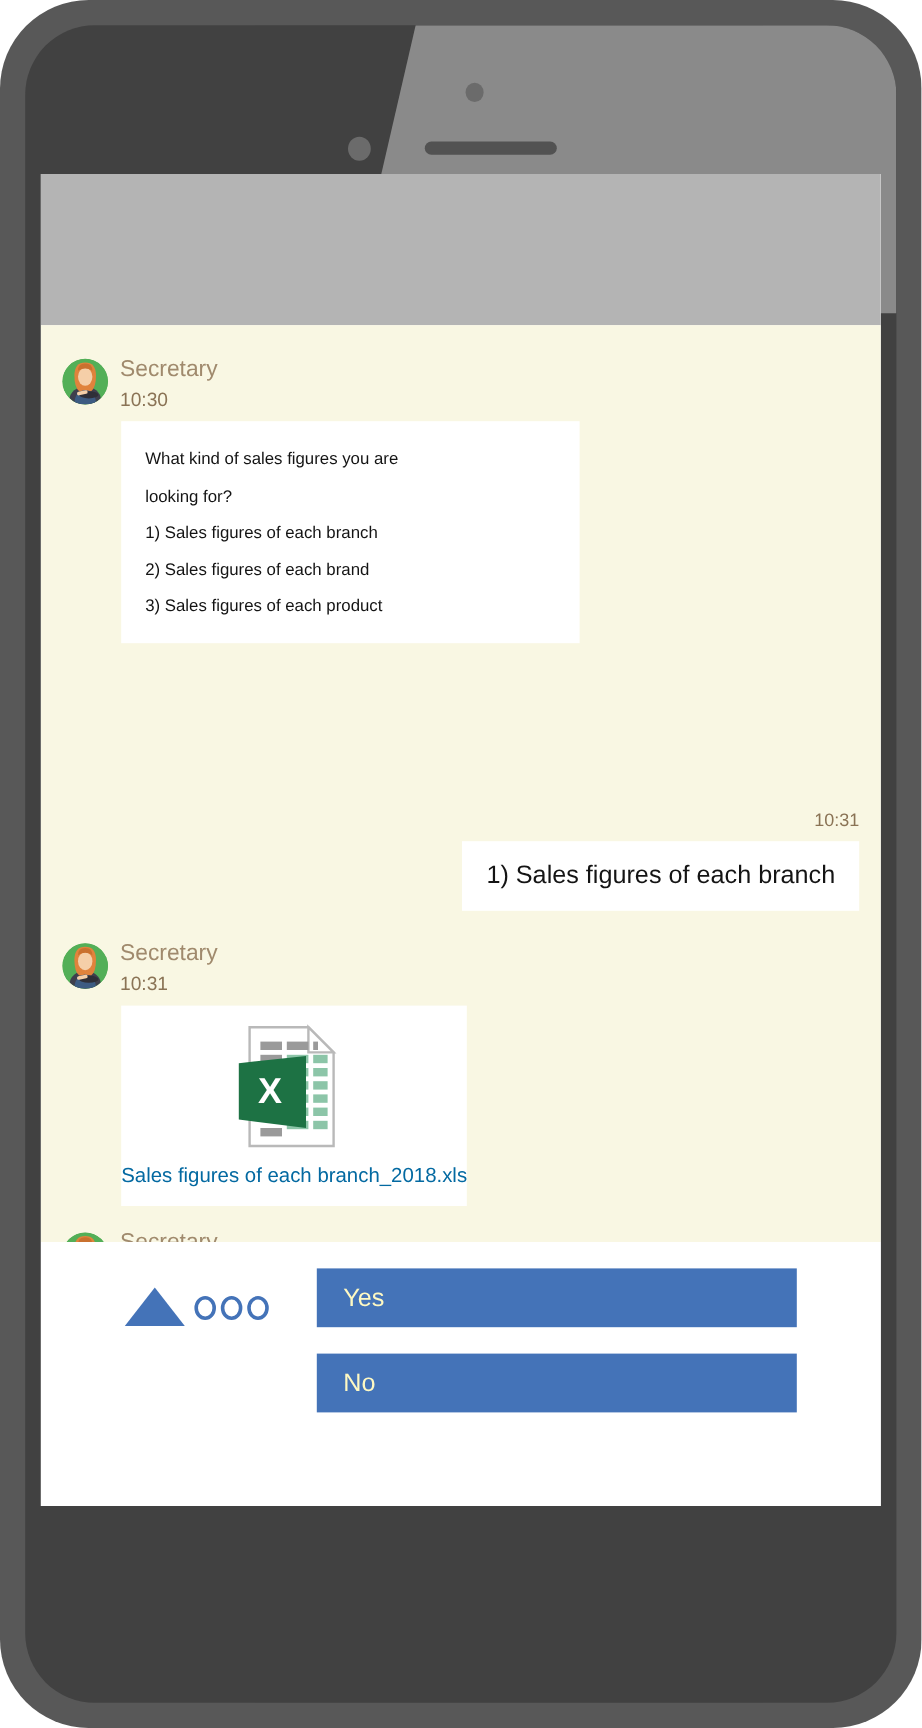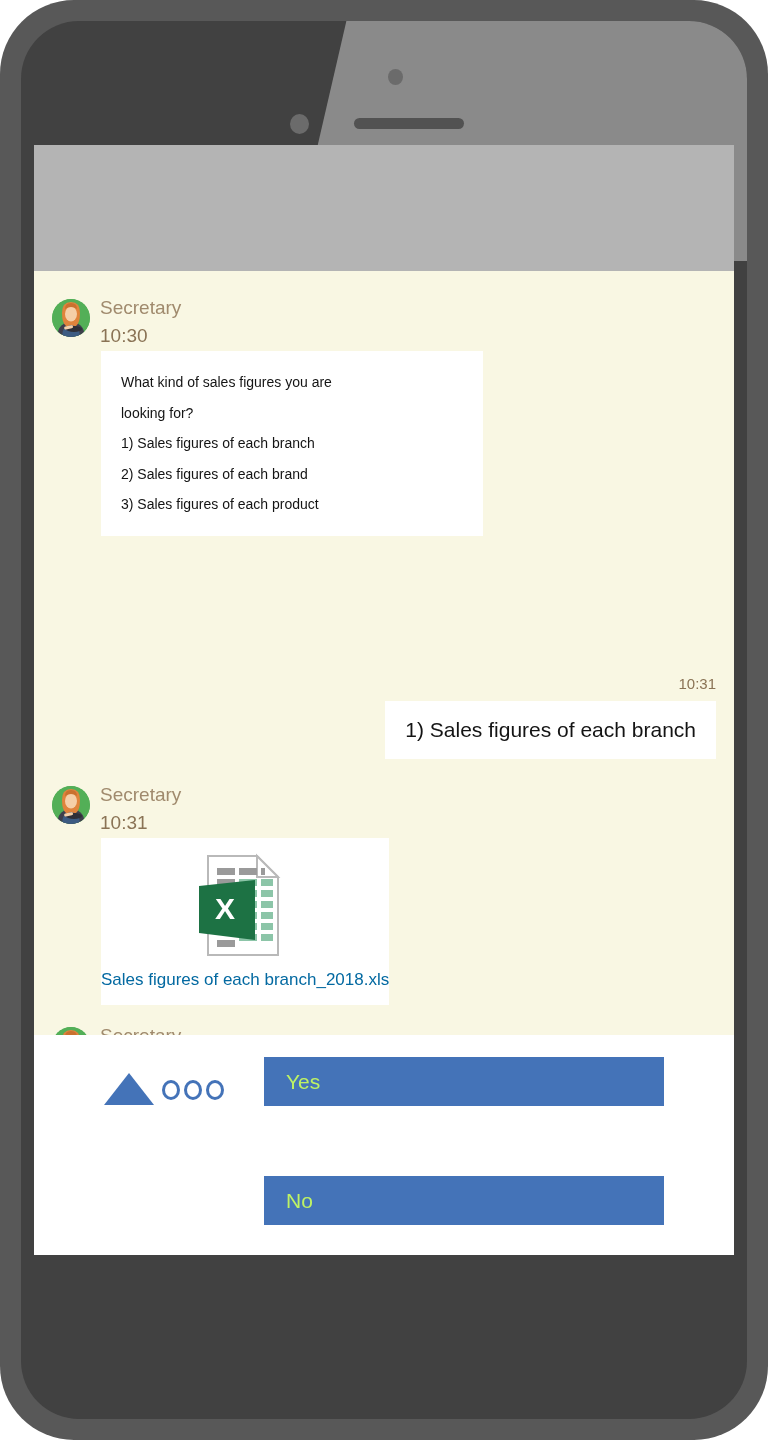--- a/index.html
+++ b/index.html
@@ -137,21 +137,21 @@
   .sender-name {
     position: absolute;
     left: 48px; top: -2px;
     font-size: 19px;
     color: #a08a6d;
     white-space: nowrap;
   }
   .msg-time {
     position: absolute;
     left: 48px; top: 26px;
-    font-size: 19px;
+    font-size: 16px;
     color: #8a7355;
     white-space: nowrap;
   }
   .bubble-in {
     position: absolute;
     left: 49px;
     background: #ffffff;
     color: #141414;
     font-size: 14px;
     line-height: 30.5px;
@@ -227,21 +227,21 @@
     width: 18px; height: 20px;
     border: 3px solid #4473b8;
     border-radius: 50%;
     box-sizing: border-box;
   }
   .qr-button {
     position: absolute;
     left: 230px;
     width: 400px; height: 49px;
     background: #4473b8;
-    color: #bef264;
+    color: #fef9c3;
     font-size: 21px;
     display: flex;
     align-items: center;
     padding-left: 22px;
     box-sizing: border-box;
     cursor: pointer;
   }
 </style>
 </head>
 <body>
@@ -394,18 +394,18 @@
       <div id="expand-triangle"></div>
 
       <div id="more-dots">
         <span></span>
         <span></span>
         <span></span>
       </div>
 
       <div class="qr-button" style="top:22px;">Yes</div>
 
-      <div class="qr-button" style="top:93px;margin-top:48px;">No</div>
+      <div class="qr-button" style="top:93px;">No</div>
 
     </div>
 
   </div>
 </div>
 
 </body></html>

